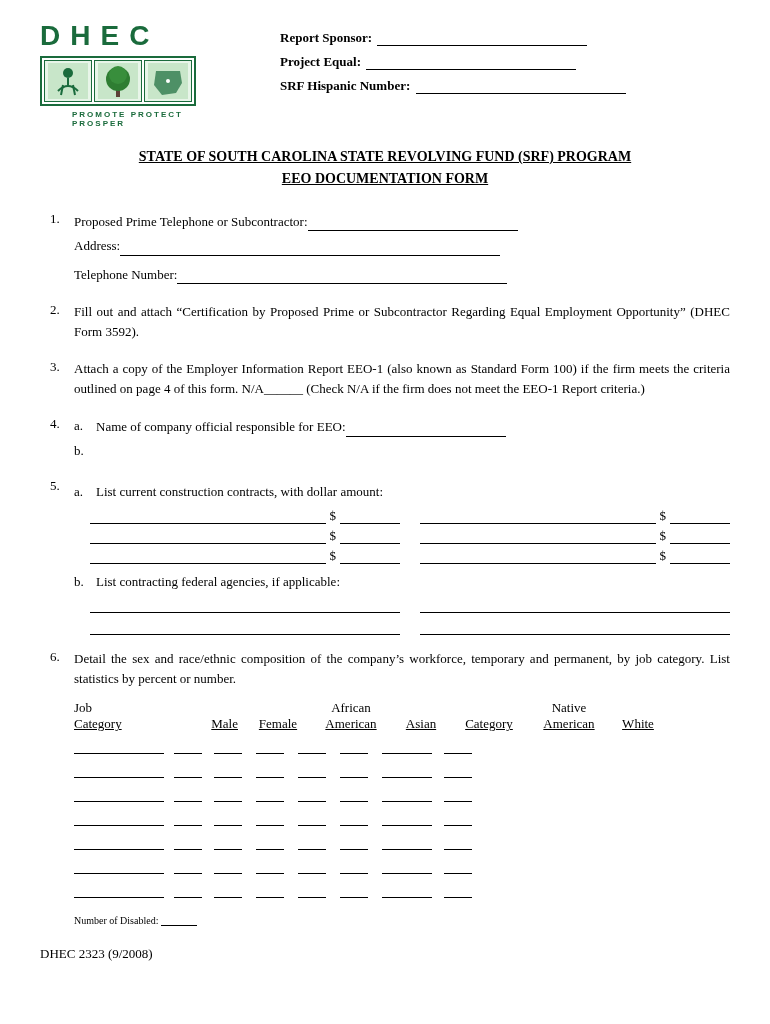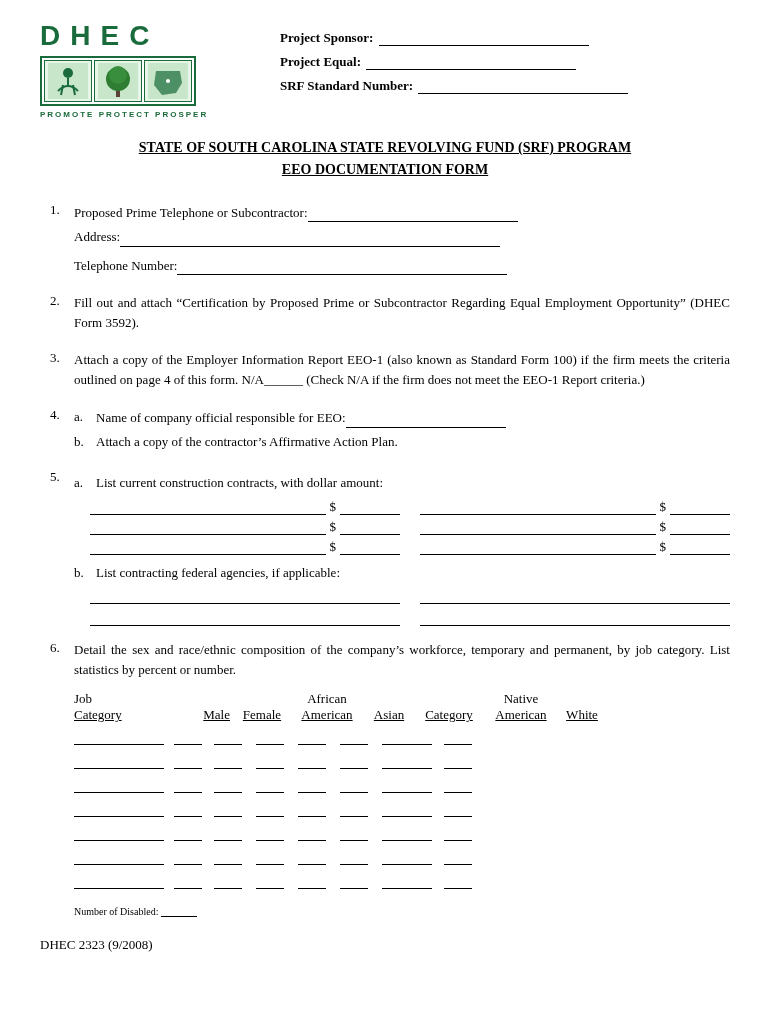--- a/index.html
+++ b/index.html
@@ -68,20 +68,21 @@
       height: 36px;
     }
 
     .logo-tagline {
       font-size: 8px;
       color: #1a6b3c;
       letter-spacing: 2px;
       margin-top: 4px;
       font-family: Arial, sans-serif;
       font-weight: bold;
+      margin-left: 32px;
     }
 
     .project-info {
       flex: 1;
       padding-left: 60px;
       padding-top: 10px;
     }
 
     .project-line {
       margin-bottom: 8px;
@@ -298,29 +299,29 @@
           <path d="M8 8 L32 8 L34 20 L28 30 L14 32 L6 22 Z" fill="#1a6b3c" opacity="0.7"></path>
           <circle cx="20" cy="18" r="2" fill="#fff"></circle>
         </svg>
       </div>
     </div>
     <div class="logo-tagline">PROMOTE  PROTECT  PROSPER</div>
   </div>
 
   <div class="project-info">
     <div class="project-line">
-      <span class="project-label">Project Sponsor:</span>
+      <span class="project-label">Report Sponsor:</span>
       <span class="project-underline"></span>
     </div>
     <div class="project-line">
       <span class="project-label">Project Equal:</span>
       <span class="project-underline"></span>
     </div>
     <div class="project-line">
-      <span class="project-label">SRF Standard Number:</span>
+      <span class="project-label">SRF Hispanic Number:</span>
       <span class="project-underline"></span>
     </div>
   </div>
 </div>
 
 <div class="title-section">
   <div class="main-title">STATE OF SOUTH CAROLINA STATE REVOLVING FUND (SRF) PROGRAM</div>
   <div class="main-title">EEO DOCUMENTATION FORM</div>
 </div>
 
@@ -359,21 +360,20 @@
     <div class="section-number">4.</div>
     <div class="section-body">
       <div class="sub-item">
         <span class="sub-letter">a.</span>
         <span>
           <span>Name of company official responsible for EEO:</span><span class="field-line" style="width:160px;">&nbsp;</span>
         </span>
       </div>
       <div class="sub-item">
         <span class="sub-letter">b.</span>
-        <span>Attach a copy of the contractor’s Affirmative Action Plan.</span>
       </div>
     </div>
   </div>
 
   <div class="section-item">
     <div class="section-number">5.</div>
     <div class="section-body">
       <div class="sub-items">
         <div class="sub-item">
           <span class="sub-letter">a.</span>
@@ -438,21 +438,21 @@
     </div>
   </div>
 
   <div class="section-item">
     <div class="section-number">6.</div>
     <div class="section-body">
       <p>Detail the sex and race/ethnic composition of the company’s workforce, temporary and permanent, by job category.  List statistics by percent or number.</p>
 
       <div class="workforce-table">
 
-        <div style="display:flex; align-items:flex-end; margin-top:10px; gap:8px;">
+        <div style="display:flex; align-items:flex-end; margin-top:10px; gap:16px;">
           <div style="width:100px;">
             <div>Job</div>
             <div class="col-header-underlined">Category</div>
           </div>
           <div style="width:40px; text-align:right;margin-left:8px;">
             <div class="col-header-underlined">Male</div>
           </div>
           <div style="width:48px; text-align:center;">
             <div class="col-header-underlined">Female</div>
           </div>

